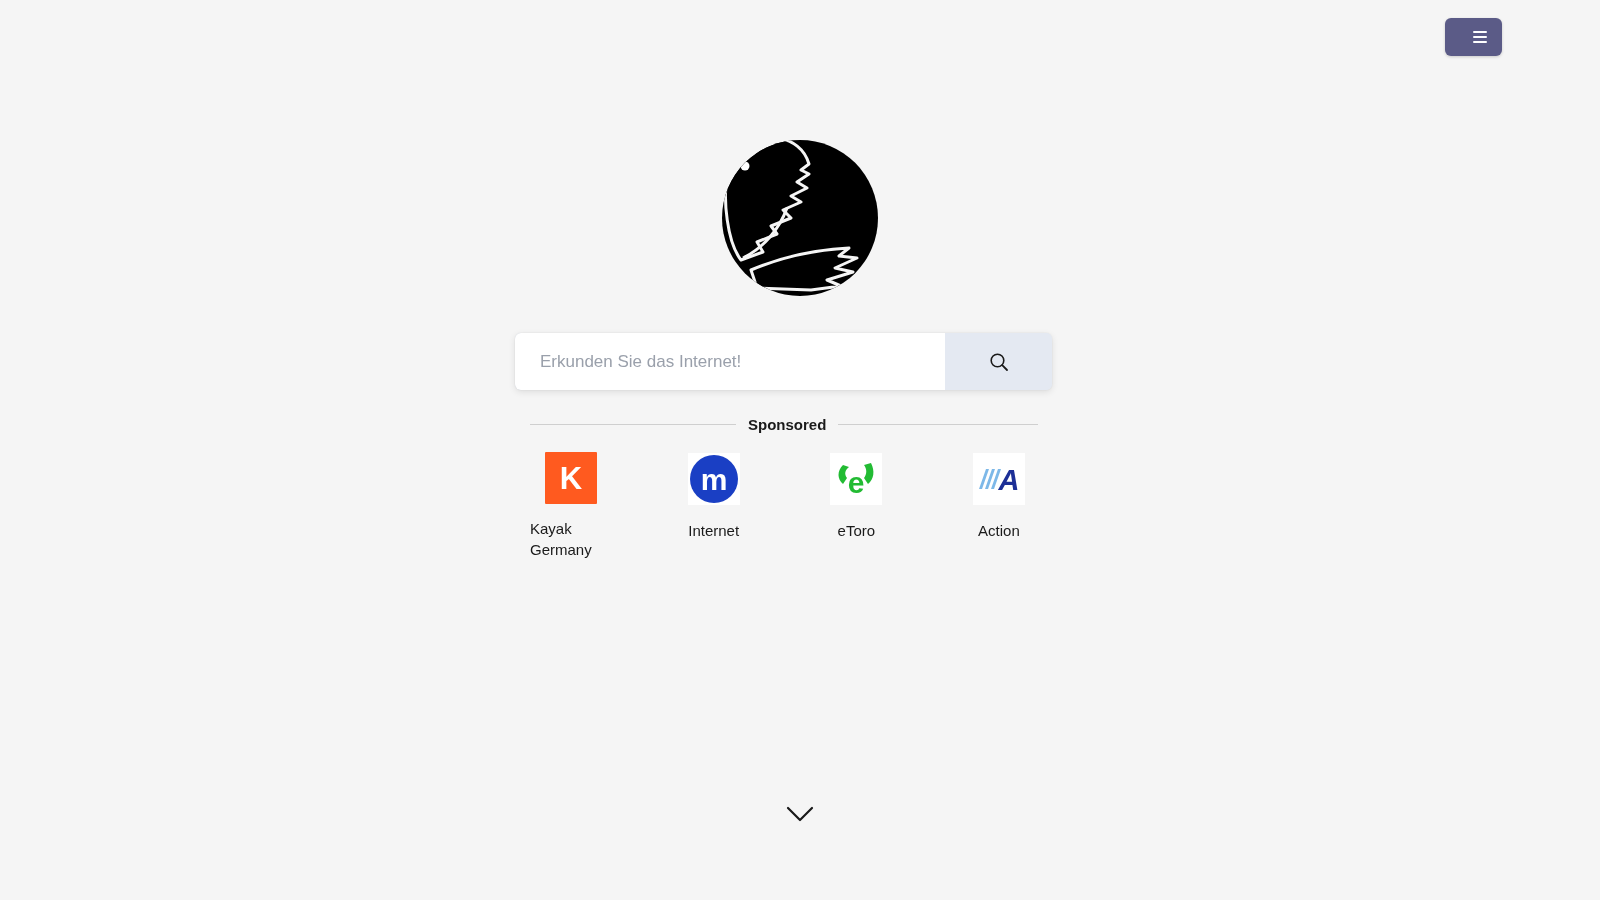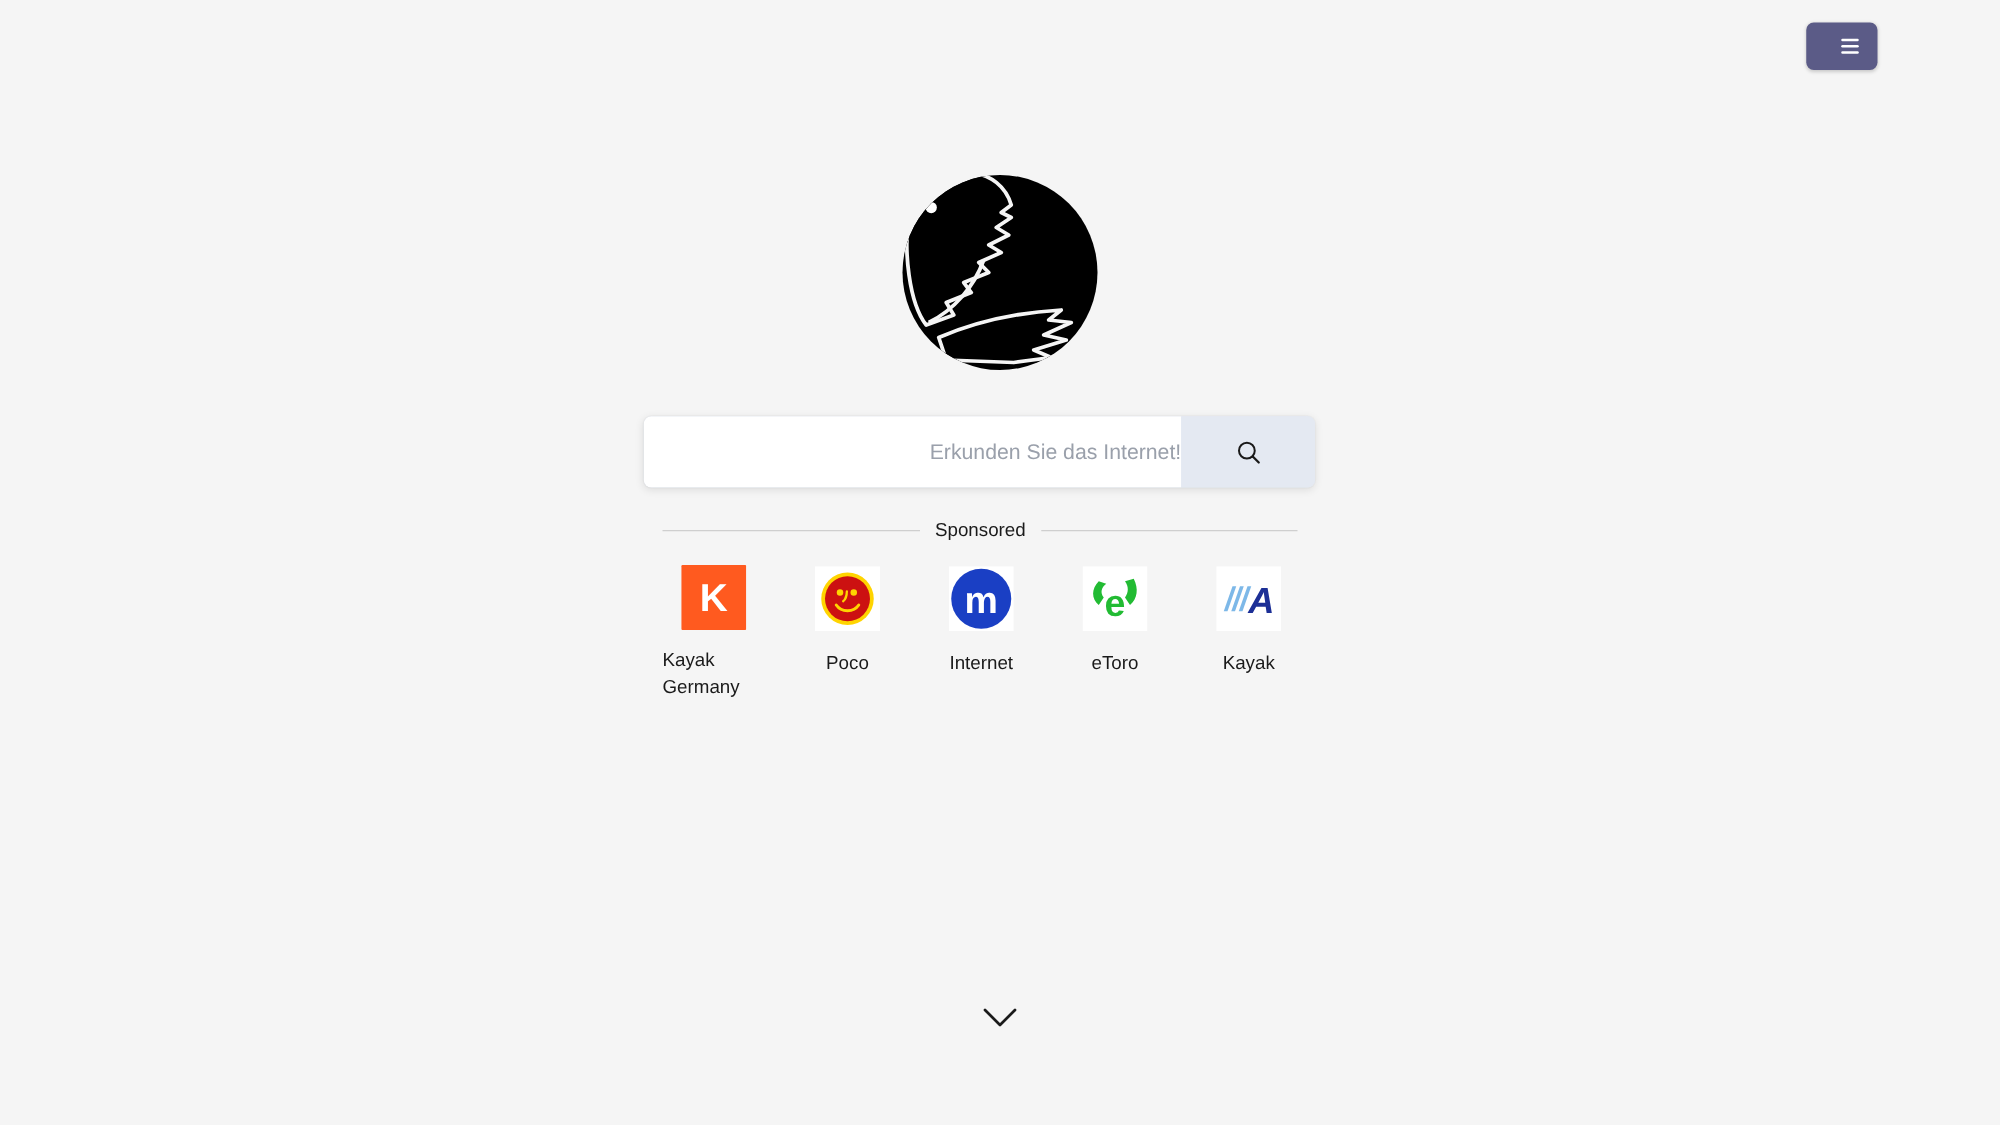--- a/index.html
+++ b/index.html
@@ -86,21 +86,20 @@
     flex: 0 0 430px;
     background: #ffffff;
     border: none;
     outline: none;
     font-family: "Liberation Sans", sans-serif;
     font-size: 17px;
     color: #222;
     padding: 0 0 0 25px;
     caret-color: #444;
     border-radius: 6px 0 0 6px;
-    text-align: right;
   }
   .search-field::placeholder {
     color: #9aa0ab;
     opacity: 1;
   }
   .search-submit {
     flex: 1 1 auto;
     background: #e4e9f2;
     border: none;
     cursor: pointer;
@@ -113,20 +112,21 @@
 
   
   .sponsored-head {
     position: absolute;
     left: 530px;
     top: 414px;
     width: 508px;
     display: flex;
     align-items: center;
     gap: 12px;
+    font-weight: bold;
   }
   .sponsored-head .rule {
     height: 1px;
     background: #cfcfcf;
   }
   .sponsored-head .rule.left  { flex: 0 0 206px; }
   .sponsored-head .rule.right { flex: 1 1 auto; }
   .sponsored-head .label {
     font-size: 15px;
     color: #1a1a1a;
@@ -248,34 +248,20 @@
     <a class="tile" href="#">
       <span class="tile-icon">
         <svg width="52" height="52" viewBox="0 0 52 52">
           <rect x="0" y="0" width="52" height="52" rx="1" fill="#ff5a1f"></rect>
           <text x="26" y="37" text-anchor="middle" font-family="Liberation Sans, sans-serif" font-size="31" font-weight="bold" fill="#ffffff">K</text>
         </svg>
       </span>
       <span class="tile-label">Kayak Germany</span>
     </a>
 
-    <a class="tile" href="#">
-      <span class="tile-icon">
-        <svg width="52" height="52" viewBox="0 0 52 52">
-          <rect x="0" y="0" width="52" height="52" fill="#ffffff"></rect>
-          <circle cx="26" cy="26" r="21" fill="#ffd400"></circle>
-          <circle cx="26" cy="26" r="18" fill="#cc1111"></circle>
-          <circle cx="20" cy="21" r="2.6" fill="#ffd400"></circle>
-          <circle cx="31" cy="21" r="2.6" fill="#ffd400"></circle>
-          <path d="M25.5 20 C25.5 26, 22.5 28, 22.5 28" fill="none" stroke="#ffd400" stroke-width="1.8" stroke-linecap="round"></path>
-          <path d="M17 31 C21 37, 31 37, 35 31" fill="none" stroke="#ffd400" stroke-width="2.4" stroke-linecap="round"></path>
-        </svg>
-      </span>
-      <span class="tile-label">Poco</span>
-    </a>
 
     <a class="tile" href="#">
       <span class="tile-icon">
         <svg width="52" height="52" viewBox="0 0 52 52">
           <rect x="0" y="0" width="52" height="52" fill="#ffffff"></rect>
           <circle cx="26" cy="26" r="24" fill="#1a3fc4"></circle>
           <text x="26" y="37" text-anchor="middle" font-family="Liberation Sans, sans-serif" font-size="30" font-weight="bold" fill="#ffffff">m</text>
         </svg>
       </span>
       <span class="tile-label">Internet</span>
@@ -301,21 +287,21 @@
         <svg width="52" height="52" viewBox="0 0 52 52">
           <rect x="0" y="0" width="52" height="52" fill="#ffffff"></rect>
           <g>
             <path d="M6 36 L13 16 L16 16 L9 36 Z" fill="#7db8e8"></path>
             <path d="M12 36 L19 16 L22 16 L15 36 Z" fill="#7db8e8"></path>
             <path d="M18 36 L25 16 L28 16 L21 36 Z" fill="#7db8e8"></path>
           </g>
           <text x="36" y="37" text-anchor="middle" font-family="Liberation Sans, sans-serif" font-size="29" font-weight="bold" font-style="italic" fill="#1c2f96">A</text>
         </svg>
       </span>
-      <span class="tile-label">Kayak</span>
+      <span class="tile-label">Action</span>
     </a>
 
   </div>
 
   <button class="scroll-chevron" aria-label="Scroll down">
     <svg width="30" height="20" viewBox="0 0 30 20">
       <polyline points="3,4 15,16 27,4" fill="none" stroke="#1a1a1a" stroke-width="2.2" stroke-linecap="round" stroke-linejoin="round"></polyline>
     </svg>
   </button>
 

